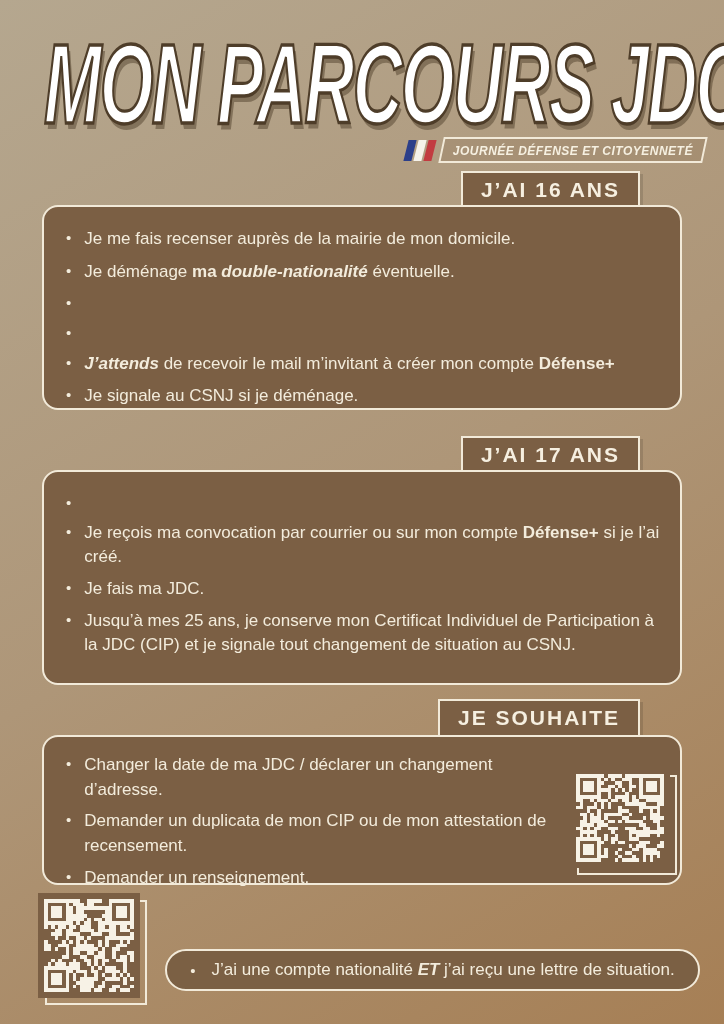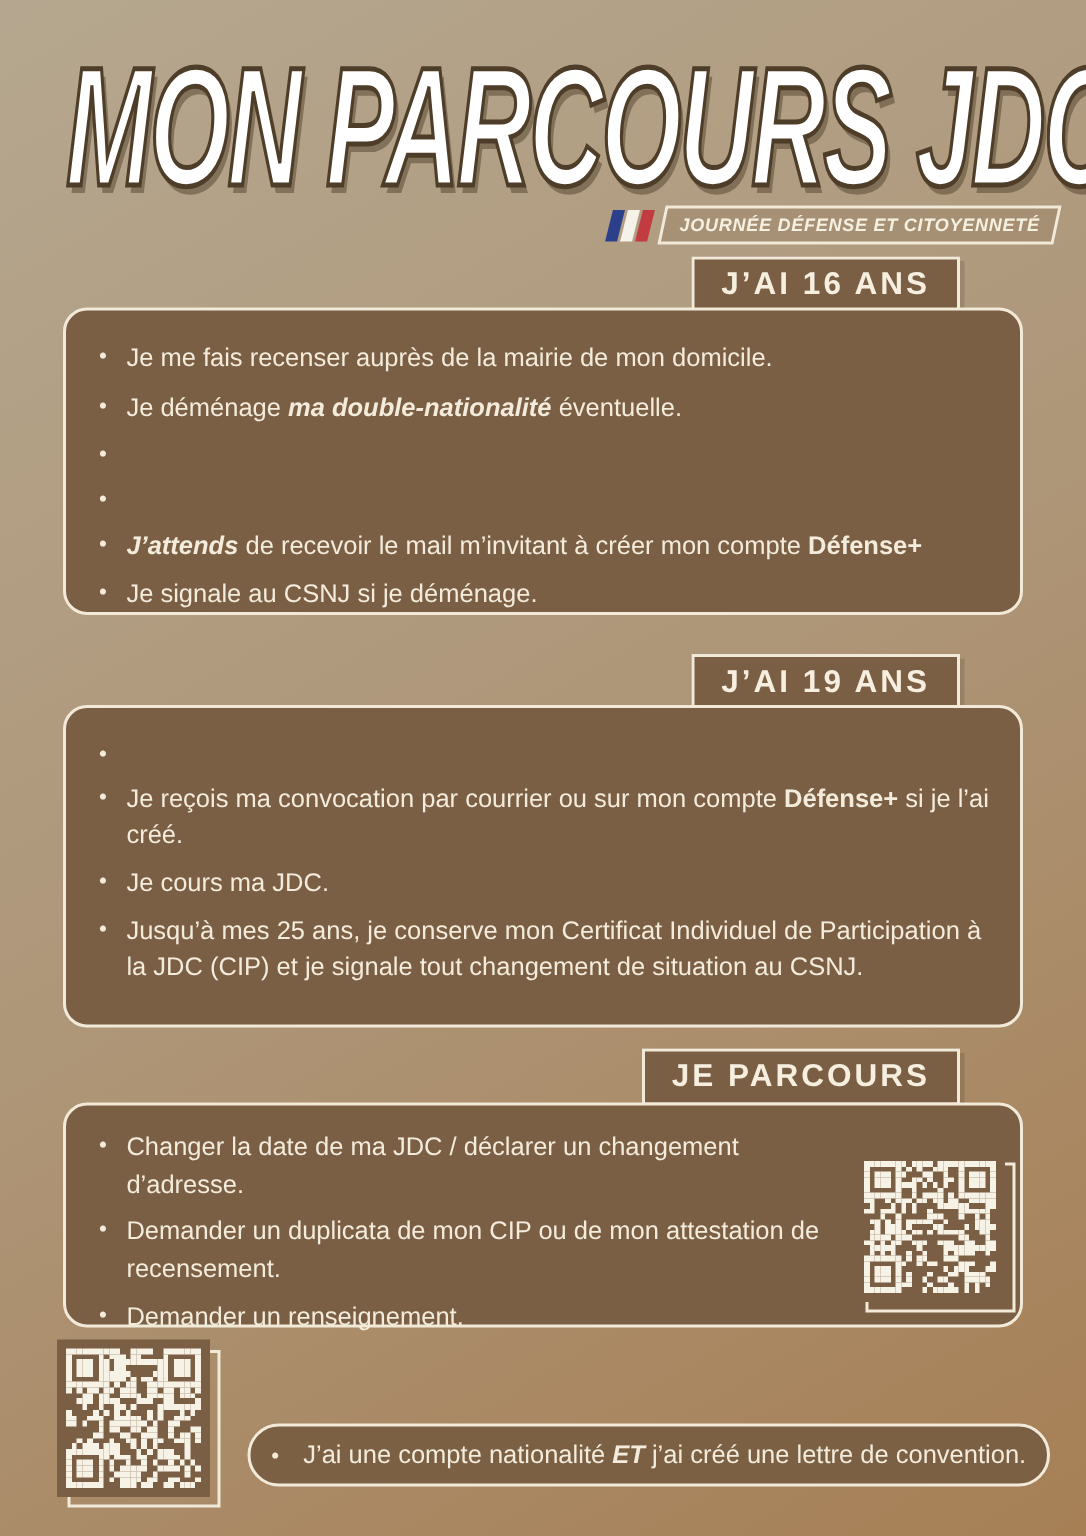--- a/index.html
+++ b/index.html
@@ -90,61 +90,61 @@
 
   <div class="sec-header" id="header-16">J’AI 16 ANS</div>
   <div class="panel" id="panel-16">
     <ul class="bullets">
         <li>
           <span class="dot">•</span>
           <span class="bullet-text"><span>Je me fais recenser auprès de la mairie de mon domicile.</span></span>
         </li>
         <li>
           <span class="dot">•</span>
-          <span class="bullet-text"><span>Je déménage </span><span style="font-weight: bold; font-style: italic;">ma </span><span style="font-weight: bold; font-style: italic;">double-nationalité</span><span> éventuelle.</span></span>
+          <span class="bullet-text"><span>Je déménage </span><span style="font-weight: bold;">ma </span><span style="font-weight: bold; font-style: italic;">double-nationalité</span><span> éventuelle.</span></span>
         </li>
         <li>
           <span class="dot">•</span>
         </li>
         <li>
           <span class="dot">•</span>
         </li>
         <li>
           <span class="dot">•</span>
           <span class="bullet-text"><span style="font-weight: bold; font-style: italic;">J’attends</span><span> de recevoir le mail m’invitant à créer mon compte </span><span style="font-weight: bold;">Défense+</span></span>
         </li>
         <li>
           <span class="dot">•</span>
           <span class="bullet-text"><span>Je signale au CSNJ si je déménage.</span></span>
         </li>
       </ul>
   </div>
 
-  <div class="sec-header" id="header-17">J’AI 19 ANS</div>
+  <div class="sec-header" id="header-17">J’AI 17 ANS</div>
   <div class="panel" id="panel-17">
     <ul class="bullets">
         <li>
           <span class="dot">•</span>
         </li>
         <li>
           <span class="dot">•</span>
           <span class="bullet-text"><span>Je reçois ma convocation par courrier ou sur mon compte </span><span style="font-weight: bold;">Défense+</span><span> si je l’ai créé.</span></span>
         </li>
         <li>
           <span class="dot">•</span>
-          <span class="bullet-text"><span>Je cours ma JDC.</span></span>
+          <span class="bullet-text"><span>Je fais ma JDC.</span></span>
         </li>
         <li>
           <span class="dot">•</span>
           <span class="bullet-text"><span>Jusqu’à mes 25 ans, je conserve mon Certificat Individuel de Participation à la JDC (CIP) et je signale tout changement de situation au CSNJ.</span></span>
         </li>
       </ul>
   </div>
 
-  <div class="sec-header" id="header-souhaite">JE PARCOURS</div>
+  <div class="sec-header" id="header-souhaite">JE SOUHAITE</div>
   <div class="panel" id="panel-souhaite">
     <ul class="bullets">
         <li>
           <span class="dot">•</span>
           <span class="bullet-text"><span>Changer la date de ma JDC / déclarer un changement d’adresse.</span></span>
         </li>
         <li>
           <span class="dot">•</span>
           <span class="bullet-text"><span>Demander un duplicata de mon CIP ou de mon attestation de recensement.</span></span>
         </li>
@@ -846,16 +846,16 @@
         <i style="grid-area: 25 / 19;"></i>
         <i style="grid-area: 25 / 20;"></i>
         <i style="grid-area: 25 / 22;"></i>
         <i style="grid-area: 25 / 23;"></i>
         <i style="grid-area: 25 / 24;"></i>
       </div>
   </div>
 
   <div class="banner">
     <span class="dot">•</span>
-    <span class="banner-text"><span>J’ai une compte nationalité </span><span style="font-weight: bold; font-style: italic;">ET</span><span> j’ai créé une lettre de convention.</span></span>
+    <span class="banner-text"><span>J’ai une compte nationalité </span><span style="font-weight: bold; font-style: italic;">ET</span><span> j’ai reçu une lettre de situation.</span></span>
   </div>
 
 </div>
 
 </body></html>

